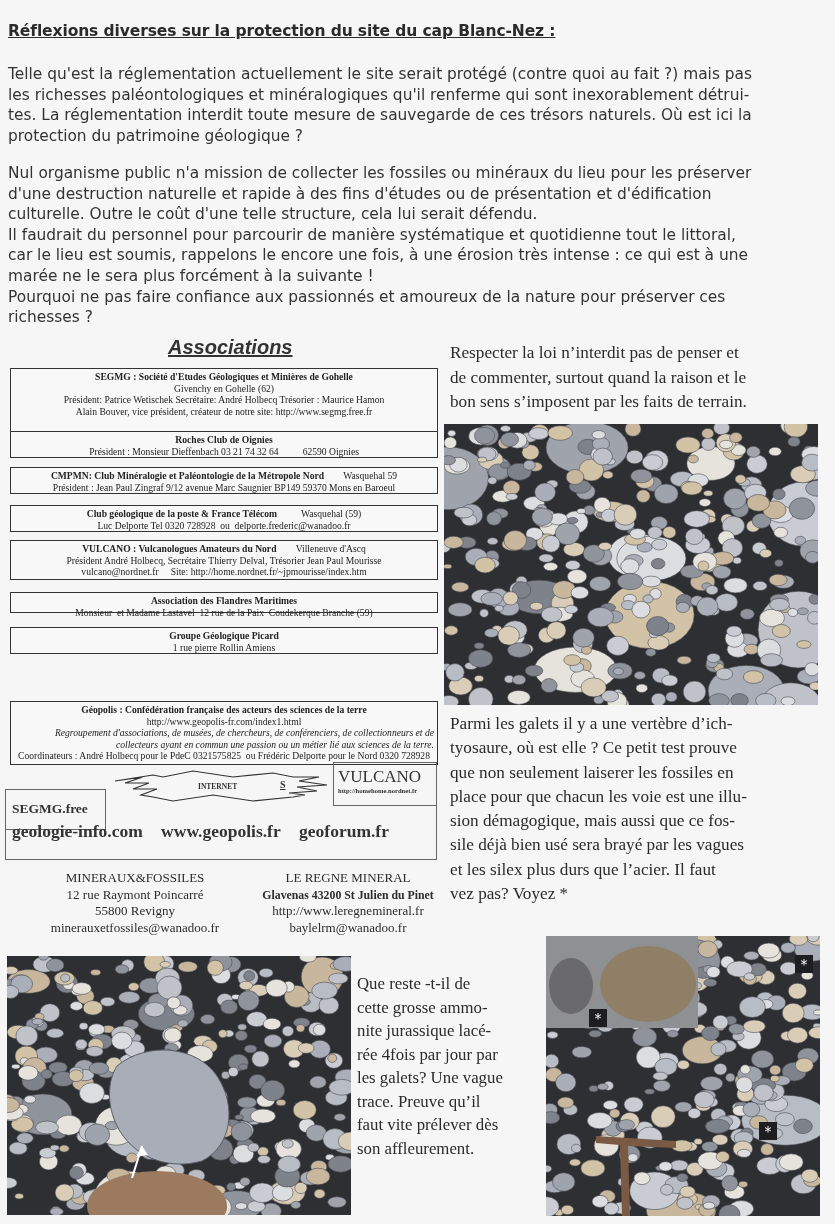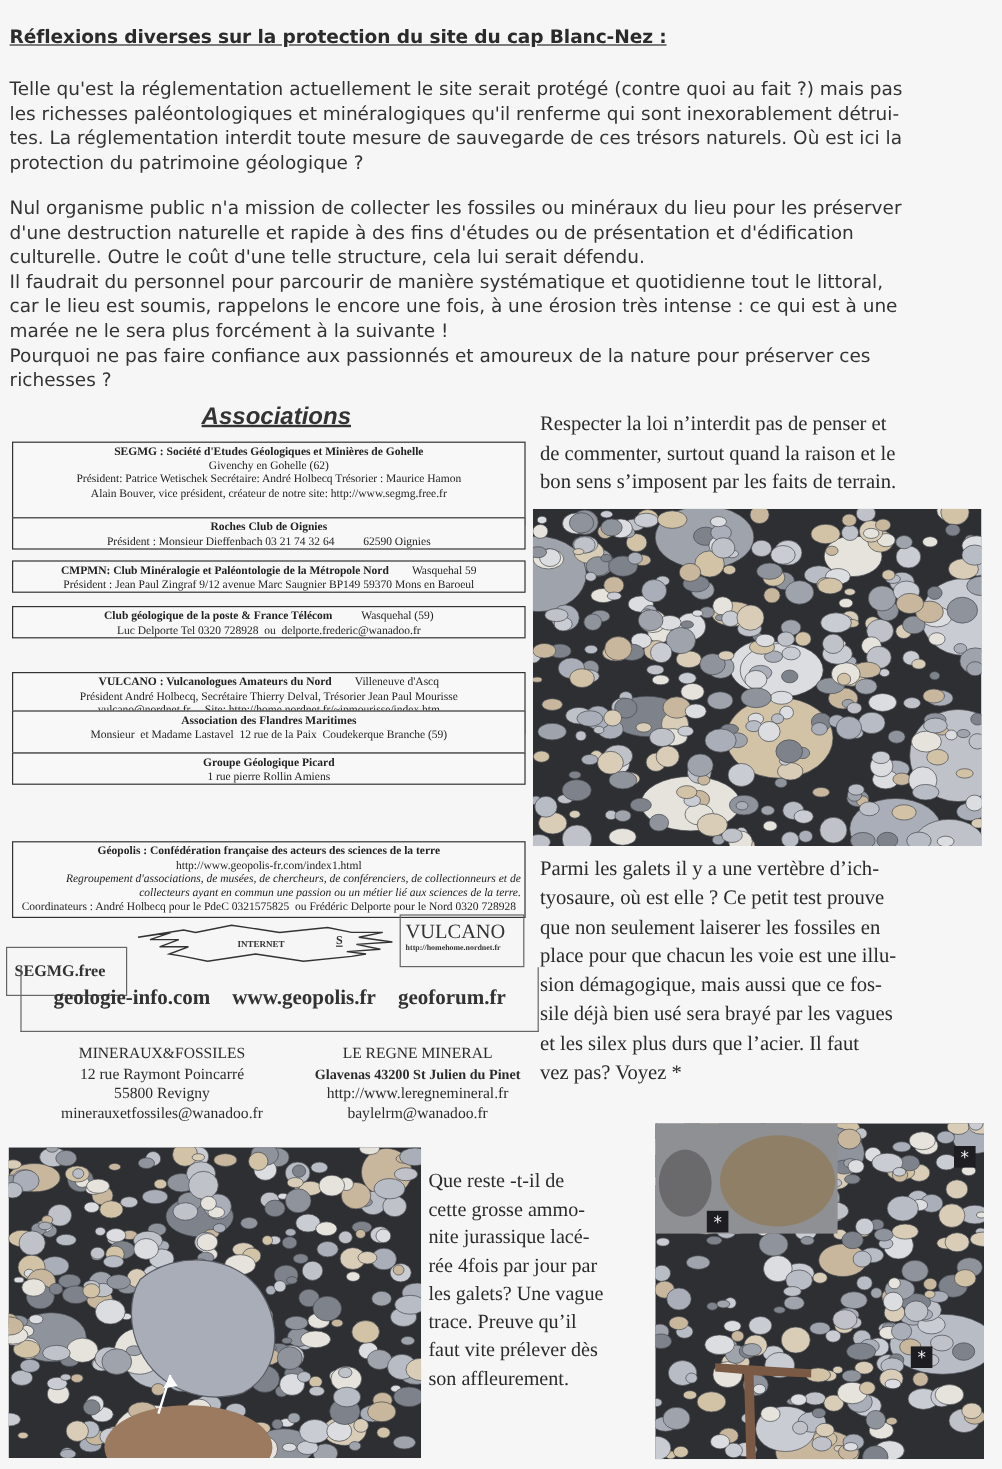--- a/index.html
+++ b/index.html
@@ -30,43 +30,43 @@
     border: 1.5px solid #333; background: #f8f8f8;
     font-family: "Liberation Serif", serif; font-size: 9.6px; line-height: 11.5px;
     text-align: center; color: #222; padding: 2px 3px;
   }
   .abox .bold { font-weight: bold; }
   .abox .it { font-style: italic; }
   #box-segmg { top: 368px; height: 70px; }
   #box-roches { top: 431px; height: 27px; }
   #box-cmpmn { top: 467px; height: 27px; }
   #box-poste { top: 505px; height: 27px; }
-  #box-vulcano { top: 540px; height: 52px; margin-top: 20px; }
-  #box-flandres { top: 592px; height: 36px; }
+  #box-vulcano { top: 540px; height: 40px; }
+  #box-flandres { top: 592px; height: 21px; }
   #box-picard { top: 627px; height: 27px; }
   #box-geopolis { top: 701px; height: 64px; }
 
   #internet-row { position: absolute; left: 5px; top: 765px; width: 430px; height: 96px; }
   #segmg-free-box {
     position: absolute; left: 0; top: 0; width: 101px; height: 41px;
     border: 1px solid #666; font-family: "Liberation Serif", serif; font-weight: bold;
     font-size: 13.5px; padding: 11px 0 0 6px; color: #333; margin-top: 24px;
   }
   #vulcano-box {
     position: absolute; left: 328px; top: -3px; width: 104px; height: 44px;
     border: 1px solid #666; font-family: "Liberation Serif", serif; color: #333; padding: 4px 4px;
   }
   #vulcano-box .t { font-size: 17px; font-weight: normal; }
   #vulcano-box .u { font-size: 6.6px; font-weight: bold; }
   #internet-burst { position: absolute; left: 108px; top: 2px; width: 218px; height: 40px; }
   #sites-box {
-    position: absolute; left: 12px; top: 41px; width: 432px; height: 54px;
+    position: absolute; left: 0; top: 41px; width: 432px; height: 54px;
     border: 1px solid #666; border-top: none;
     font-family: "Liberation Serif", serif; font-weight: bold; font-size: 17.5px;
-    color: #333; padding-top: 15px; text-align: center; word-spacing: 2px;
+    color: #333; padding-top: 15px; text-align: left; word-spacing: 2px;
   }
   #sites-box span { margin: 0 6px; }
 
   .shop {
     position: absolute; top: 870px; font-family: "Liberation Serif", serif;
     font-size: 13px; line-height: 16.5px; text-align: center; color: #2c2c2c;
   }
   #shop1 { left: 30px; width: 210px; }
   #shop2 { left: 248px; width: 200px; }
   #shop2 .bold { font-weight: bold; font-size: 11.8px; }

